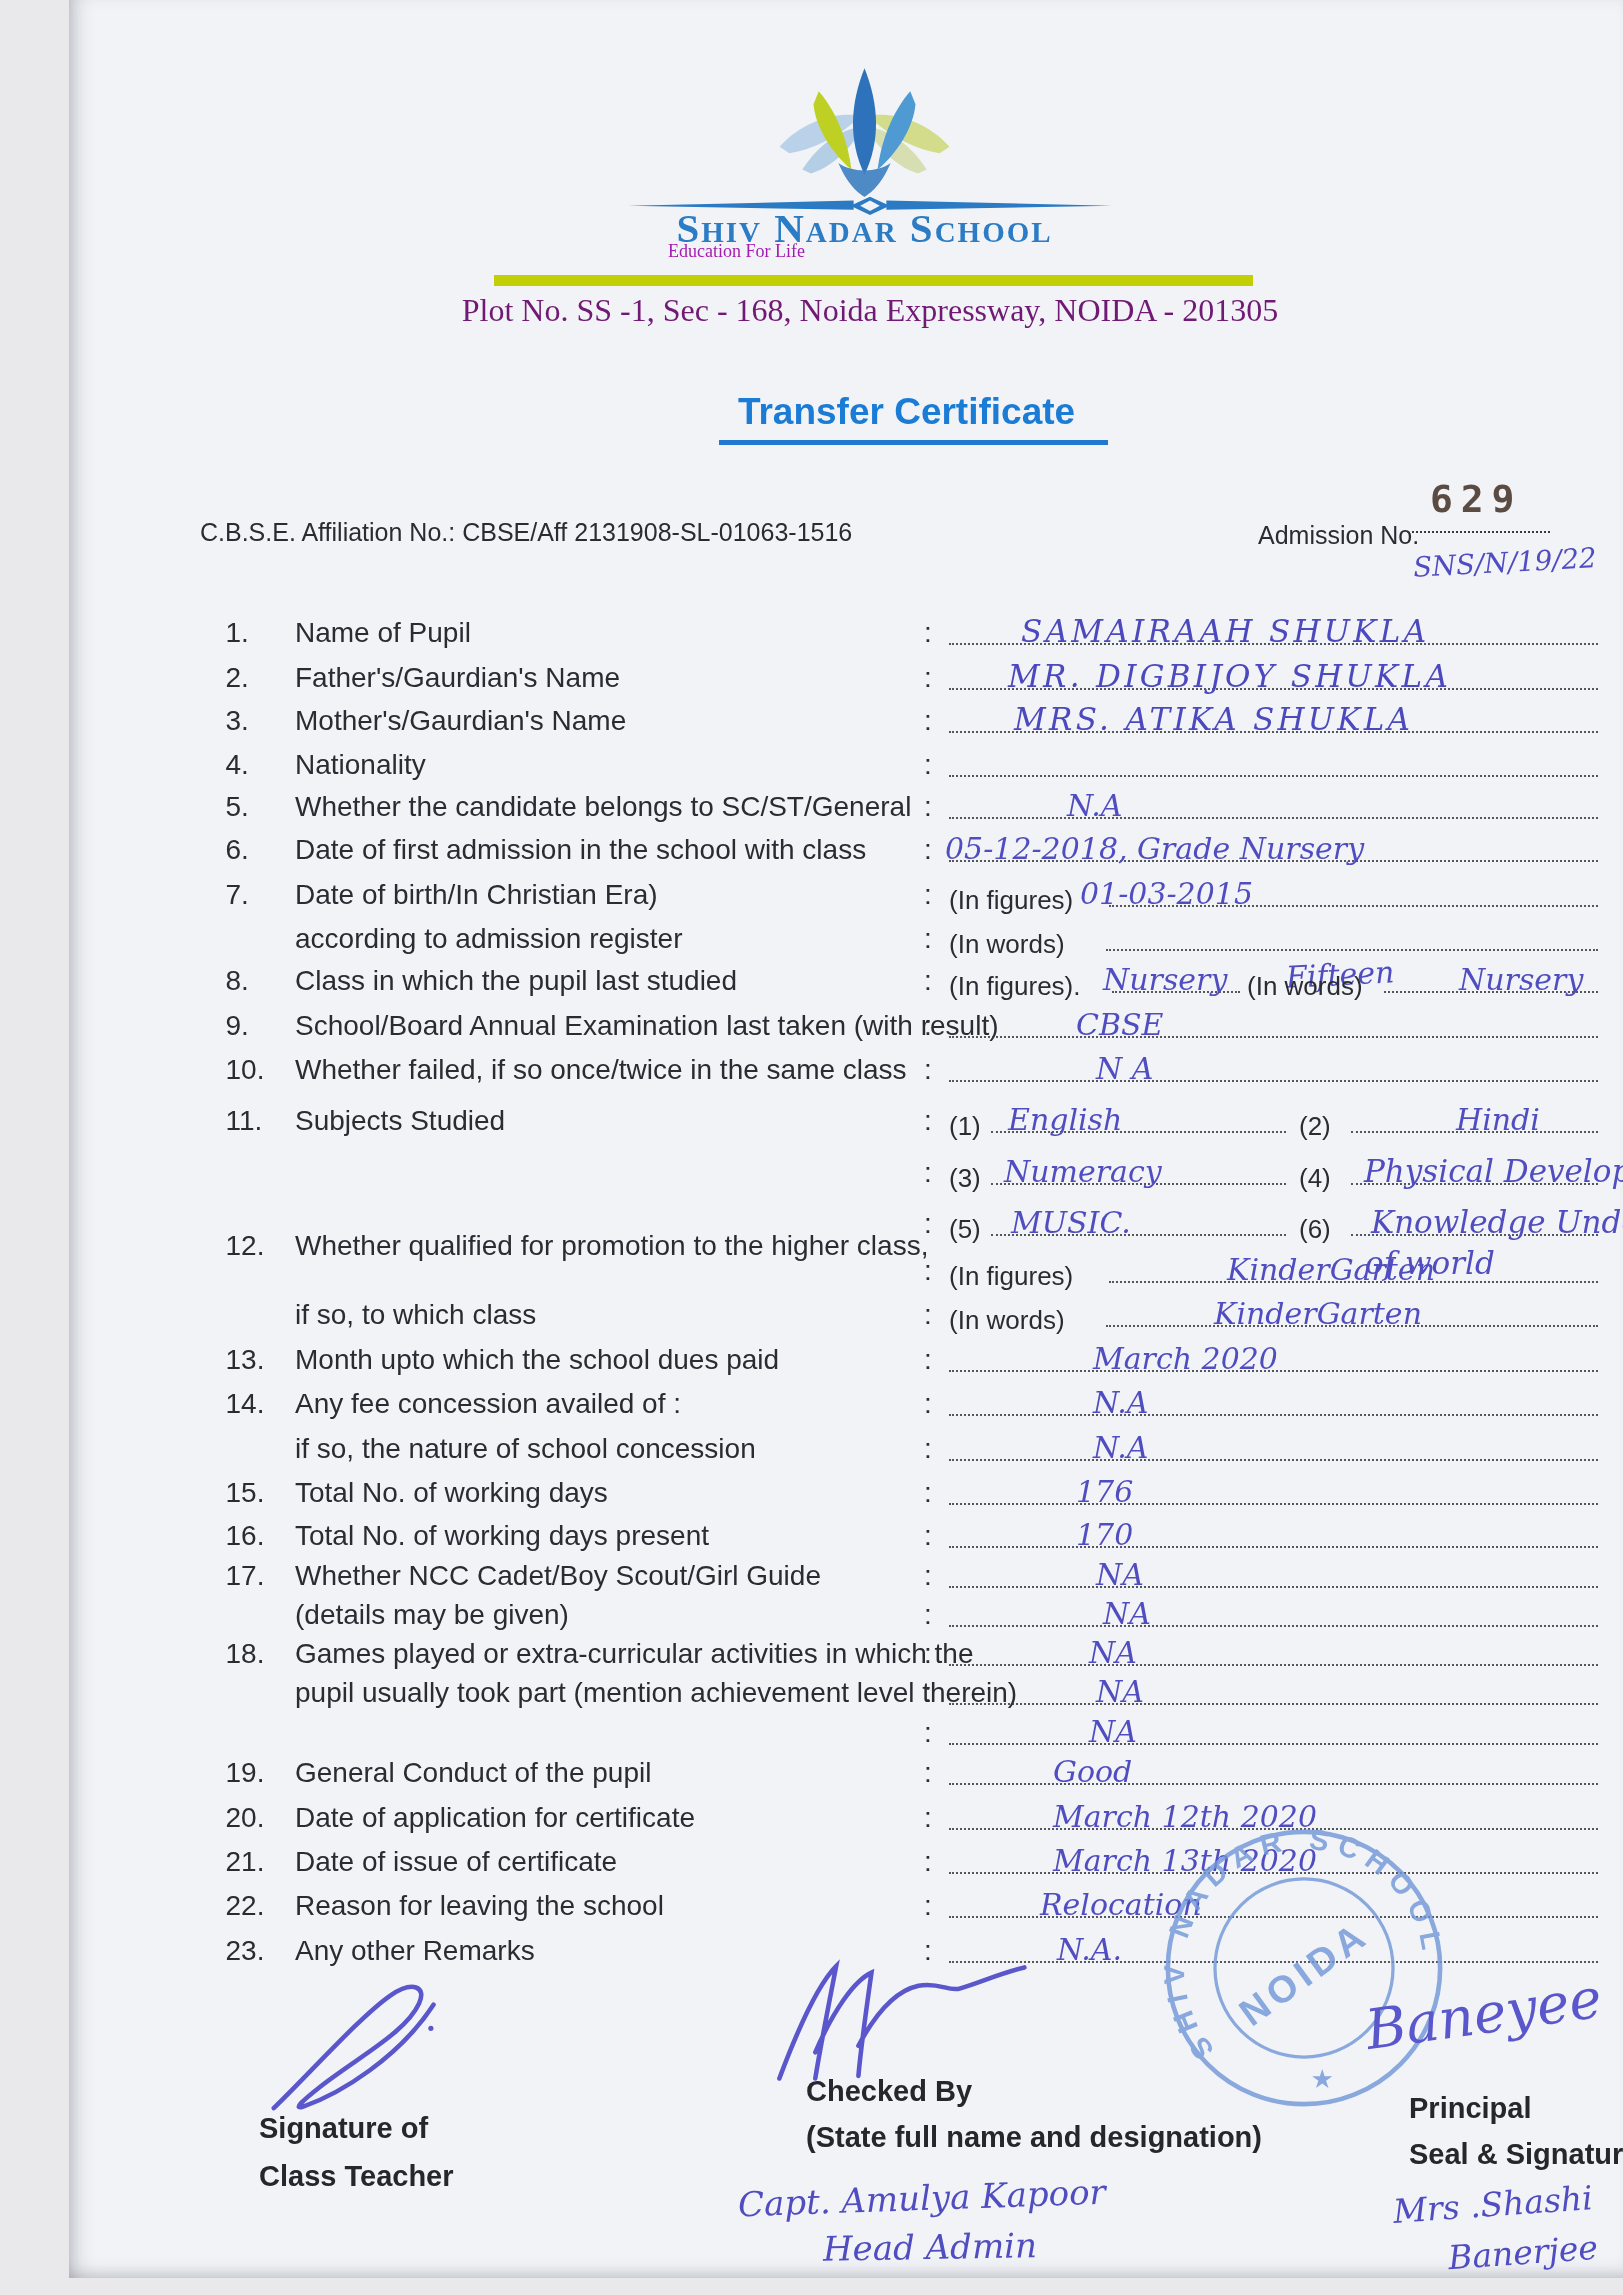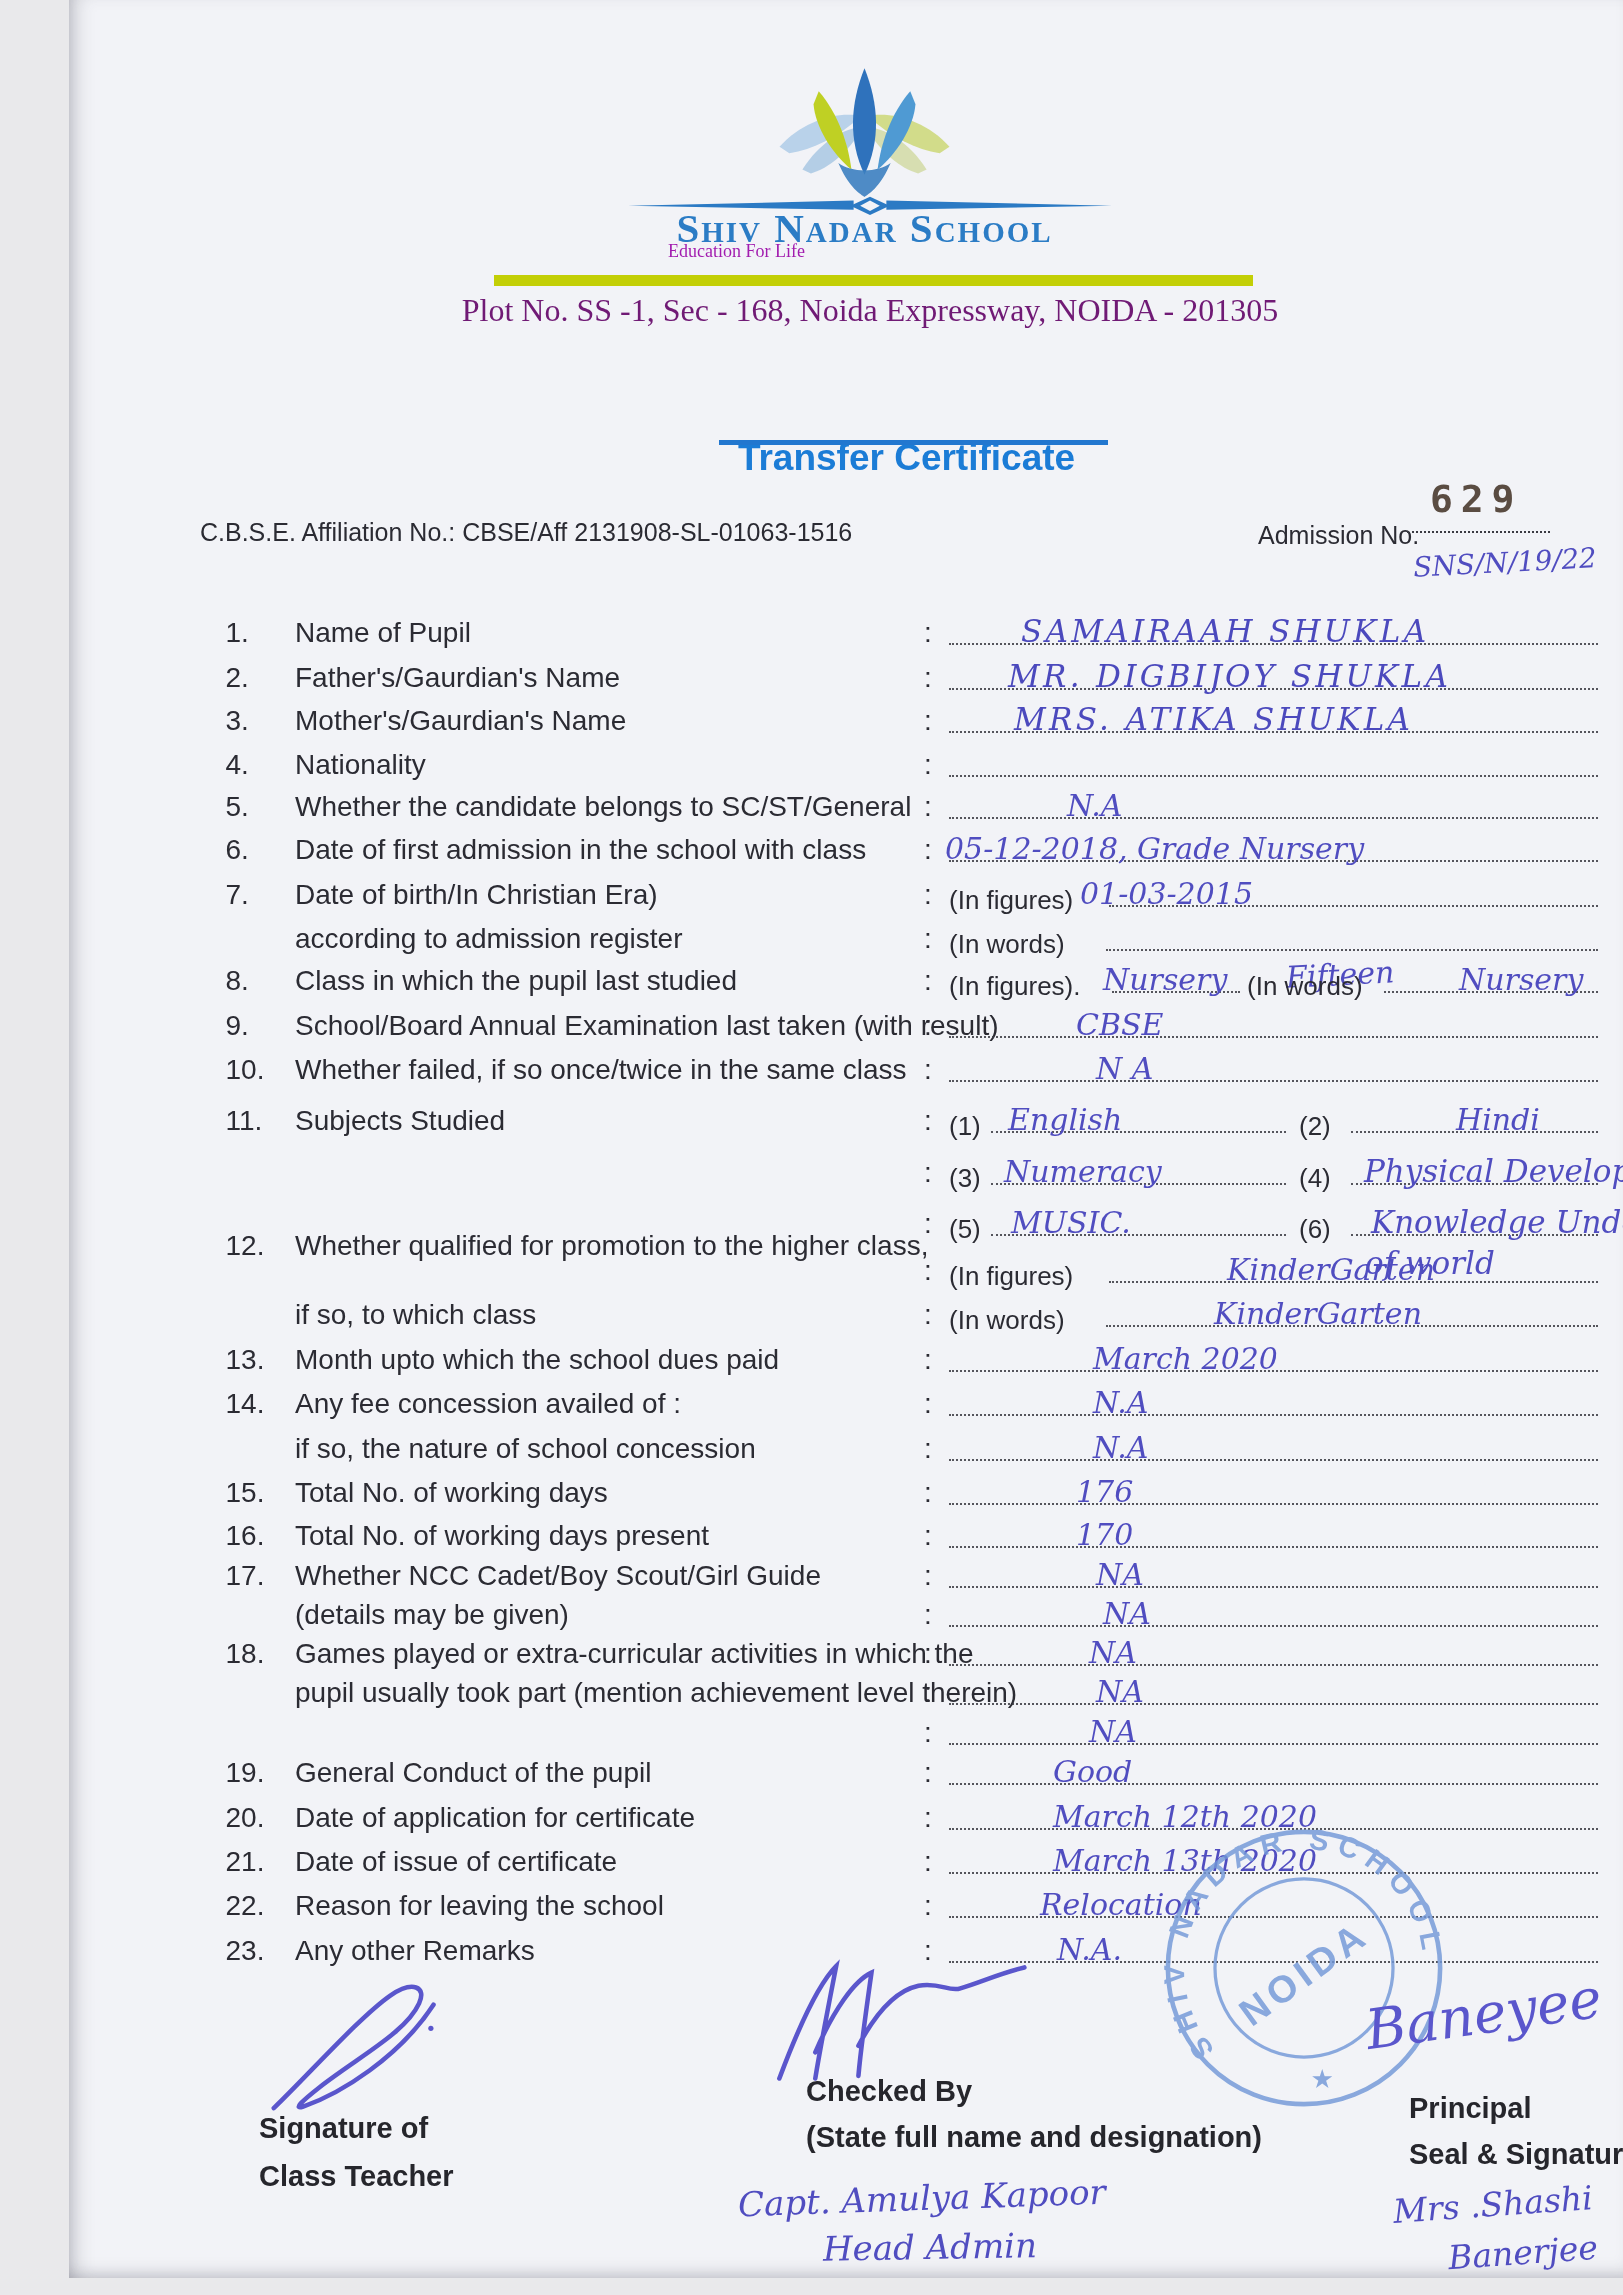--- a/index.html
+++ b/index.html
@@ -11,21 +11,21 @@
   
   .school-name{position:absolute;left:537px;top:204px;width:655px;text-align:center;
      font-family:"Liberation Serif",serif;font-variant:small-caps;font-weight:bold;
      font-size:41px;letter-spacing:2px;color:#2b7cc5;}
   .tagline{position:absolute;left:668px;top:241px;width:393px;text-align:left;
      font-family:"Liberation Serif",serif;font-size:18px;color:#a21caf;}
   .yellow-bar{position:absolute;left:494px;top:275px;width:759px;height:11px;background:#c3cf06;}
   .address{position:absolute;left:412px;top:292px;width:916px;text-align:center;
      font-family:"Liberation Serif",serif;font-size:32px;color:#701a75;}
   .doc-title{position:absolute;left:707px;top:391px;width:399px;text-align:center;
-     font-size:37px;font-weight:bold;color:#1b7cd6;margin-top:46px;}
+     font-size:37px;font-weight:bold;color:#1b7cd6;}
   .title-underline{position:absolute;left:719px;top:440px;width:389px;height:4.6px;background:#2277cf;}
   .affiliation{position:absolute;left:200px;top:518px;font-size:25px;}
   .adm-label{position:absolute;left:1258px;top:521px;font-size:25px;}
   .adm-dots{position:absolute;left:1407px;top:531px;width:143px;border-bottom:2.6px dotted #3a3a42;}
   .adm-stamp{position:absolute;left:1430px;top:477px;font-size:38px;font-weight:bold;
      letter-spacing:7.9px;color:#5a4c42;font-family:"DejaVu Sans Mono",monospace;}
   .adm-hand{position:absolute;left:1413px;top:546px;font-family:"DejaVu Serif",serif;font-style:italic;
      font-size:27.5px;color:#504dc0;transform:rotate(-3deg);white-space:nowrap;}
   
   .row{position:absolute;left:196px;width:1428px;height:48px;}

